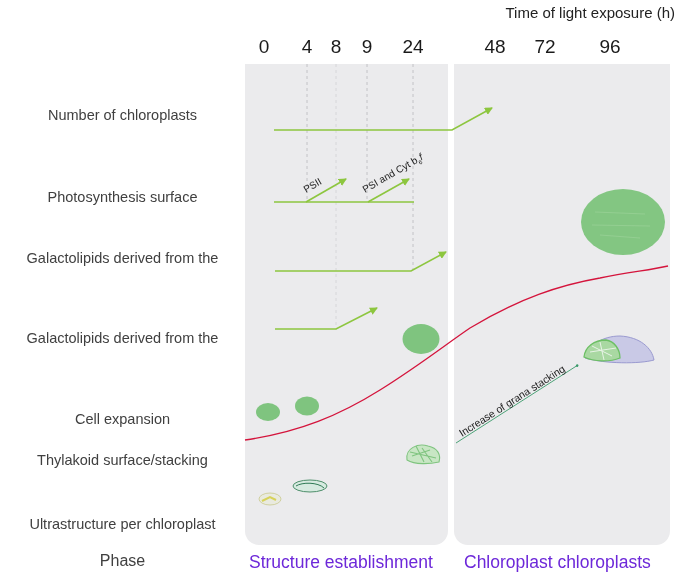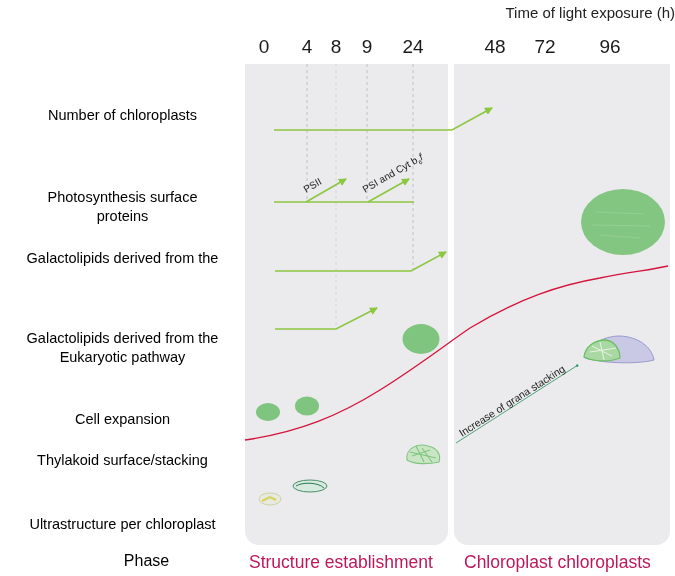--- a/index.html
+++ b/index.html
@@ -2,22 +2,22 @@
 <html><head>
 <meta charset="utf-8">
 <style>
   html, body { margin: 0; padding: 0; background: #ffffff; }
   body { width: 675px; height: 576px; position: relative; overflow: hidden;
          font-family: "Liberation Sans", sans-serif; color: #1a1a1a; }
   .abs { position: absolute; }
   .title { left: 245px; width: 430px; top: 4px; text-align: right; font-size: 15px; color: #222; }
   .tick { top: 36px; font-size: 19px; color: #1a1a1a; transform: translateX(-50%); white-space: nowrap; }
   .panel { top: 64px; height: 481px; background: #ebebed; border-radius: 0 0 14px 14px; }
-  .row-label { left: 0; width: 245px; text-align: center; font-size: 14.5px; line-height: 19px; color: #000000; }
-  .phase { top: 552px; font-size: 17.5px; color: #be185d; white-space: nowrap; }
+  .row-label { left: 0; width: 245px; text-align: center; font-size: 14.5px; line-height: 19px; color: #404040; }
+  .phase { top: 552px; font-size: 17.5px; color: #6d28d9; white-space: nowrap; }
   svg.overlay { position: absolute; left: 0; top: 0; }
   .annot { font-family: "Liberation Sans", sans-serif; }
 </style>
 </head>
 <body>
 
 <div class="abs title">Time of light exposure (h)</div>
 <div class="abs tick" style="left:264px">0</div>
 <div class="abs tick" style="left:307px">4</div>
 <div class="abs tick" style="left:336px">8</div>
@@ -26,33 +26,31 @@
 <div class="abs tick" style="left:495px">48</div>
 <div class="abs tick" style="left:545px">72</div>
 <div class="abs tick" style="left:610px">96</div>
 
 <div class="abs panel" style="left:245px; width:203px;"></div>
 <div class="abs panel" style="left:454px; width:216px;"></div>
 
 <div class="abs row-label" style="top:106px">Number of chloroplasts</div>
 <div class="abs row-label" style="top:188px">
   <div>Photosynthesis surface</div>
-  <div>proteins</div>
 </div>
 <div class="abs row-label" style="top:249px">
   <div>Galactolipids derived from the</div>
 </div>
 <div class="abs row-label" style="top:329px">
   <div>Galactolipids derived from the</div>
-  <div>Eukaryotic pathway</div>
 </div>
 <div class="abs row-label" style="top:410px">Cell expansion</div>
 <div class="abs row-label" style="top:451px">Thylakoid surface/stacking</div>
 <div class="abs row-label" style="top:515px">Ultrastructure per chloroplast</div>
-<div class="abs row-label" style="top:551px; font-size:16px;padding-left:24px;">Phase</div>
+<div class="abs row-label" style="top:551px; font-size:16px;">Phase</div>
 
 <div class="abs phase" style="left:249px">Structure establishment</div>
 <div class="abs phase" style="left:464px">Chloroplast chloroplasts</div>
 
 <svg class="overlay" width="675" height="576" viewBox="0 0 675 576">
   <defs>
     <marker id="ah" markerWidth="8" markerHeight="8" refX="7" refY="4" orient="auto" markerUnits="userSpaceOnUse">
       <path d="M0,0 L8,4 L0,8 Z" fill="#8dc63f"></path>
     </marker>
     <marker id="ah2" markerWidth="4" markerHeight="4" refX="3" refY="2" orient="auto" markerUnits="userSpaceOnUse">

